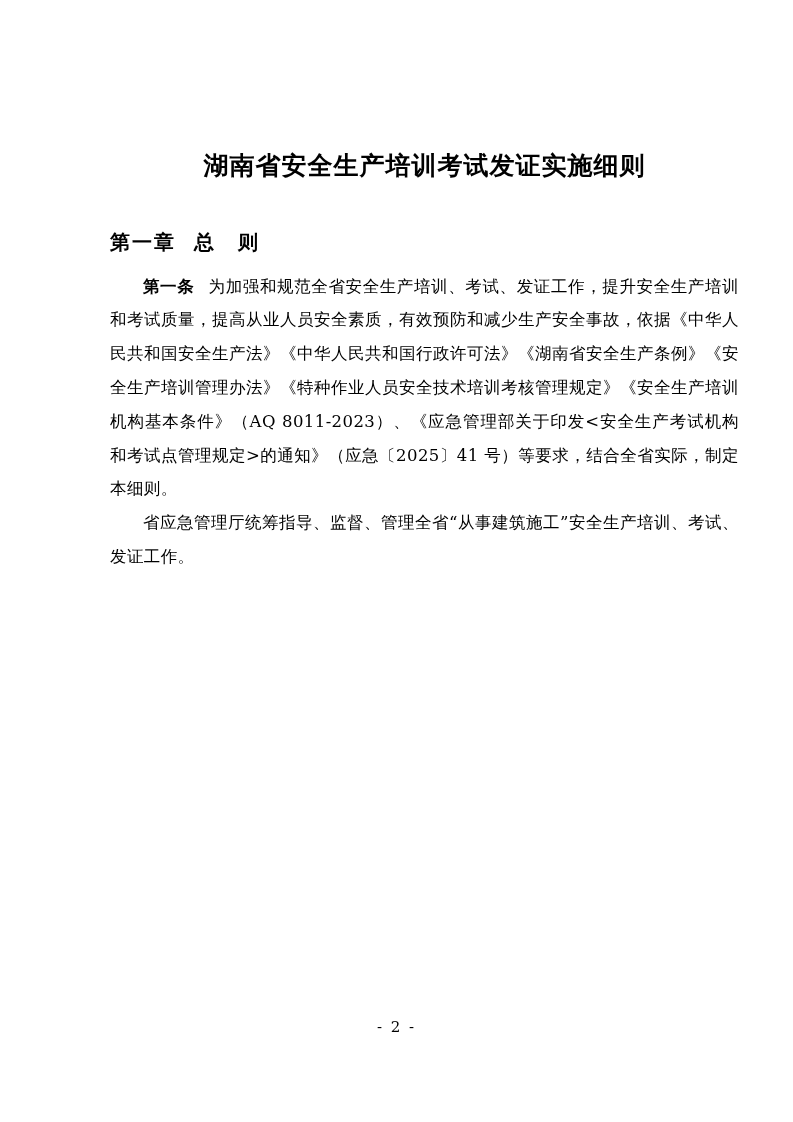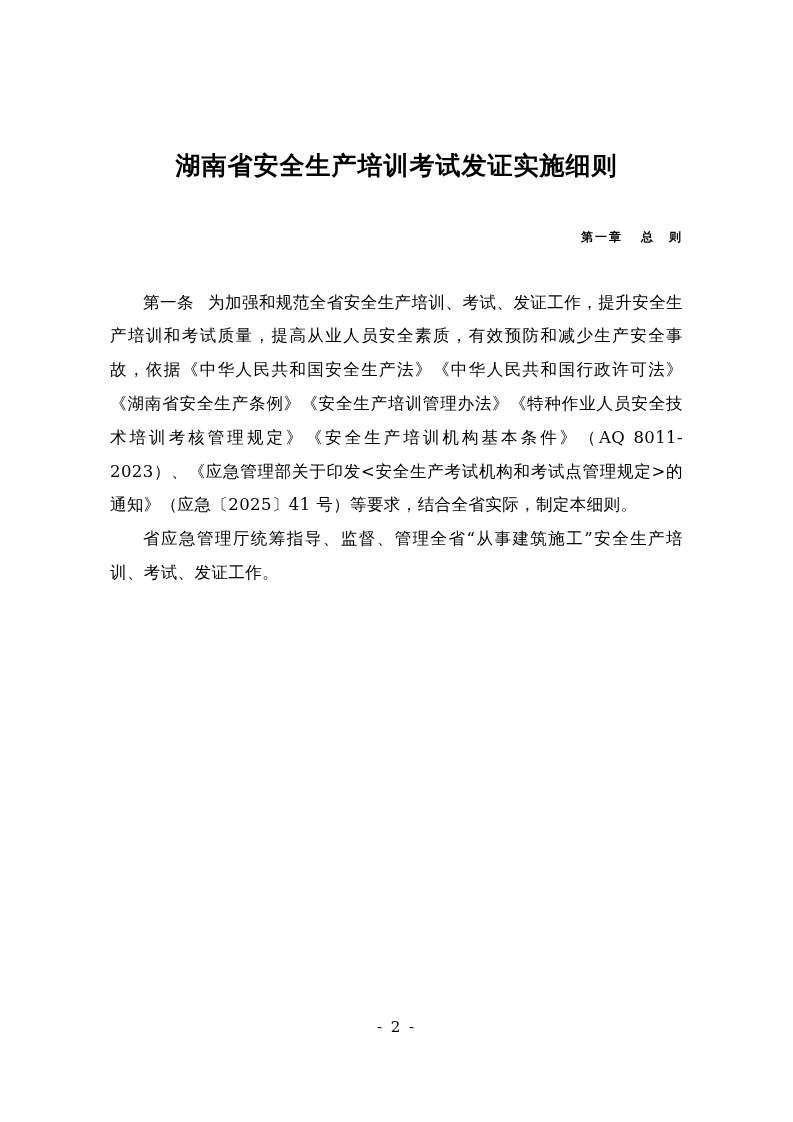--- a/index.html
+++ b/index.html
@@ -12,56 +12,56 @@
     height: 1122px;
     font-family: "DejaVu Serif", "Liberation Serif", serif;
     color: #000000;
     position: relative;
     overflow: hidden;
   }
   .page {
     width: 793px;
     height: 1122px;
     box-sizing: border-box;
-    padding: 150px 110px 0 110px;
+    padding: 150px 54px 0 110px;
     position: relative;
   }
   .doc-title {
     font-size: 25px;
     font-weight: bold;
     text-align: center;
     letter-spacing: 1px;
     margin: 0 0 46px 0;
     line-height: 1.3;
     font-family: "DejaVu Serif", "Liberation Serif", serif;
   }
   .chapter-heading {
-    font-size: 12px;
+    font-size: 20px;
     font-weight: bold;
-    text-align: right;
-    margin: 0 0 40px 0;
+    text-align: left;
+    margin: 0 0 14px 0;
     letter-spacing: 2px;
   }
   .chapter-heading .gap {
     display: inline-block;
     width: 18px;
   }
   .para {
     font-size: 16.5px;
     line-height: 2.05;
     text-align: justify;
     text-justify: inter-ideograph;
     margin: 0;
     letter-spacing: 0.4px;
   }
   .para.indent {
     text-indent: 33px;
   }
   .para .lead {
-    font-weight: normal;
+    font-weight: bold;
   }
   .para .sp {
     display: inline-block;
     width: 14px;
   }
   .footer {
     position: absolute;
     left: 0;
     right: 0;
     bottom: 86px;

